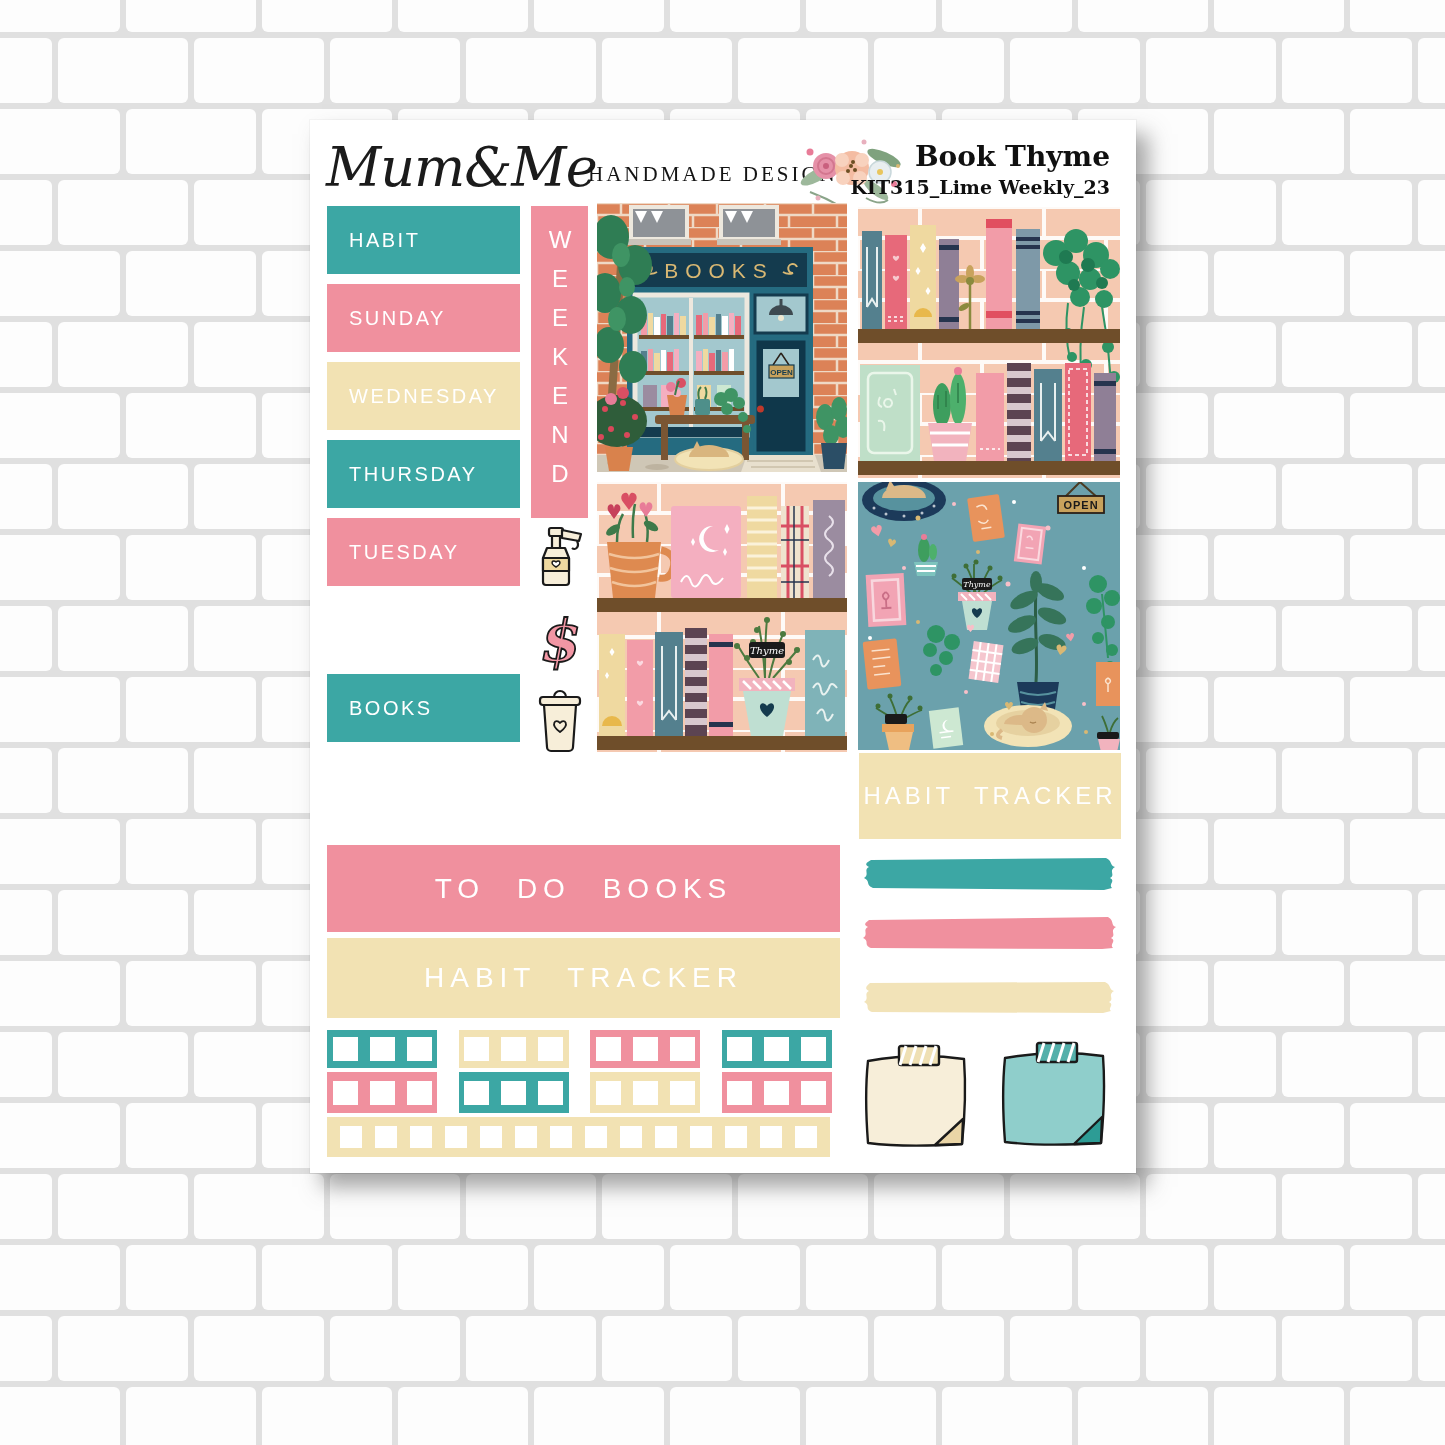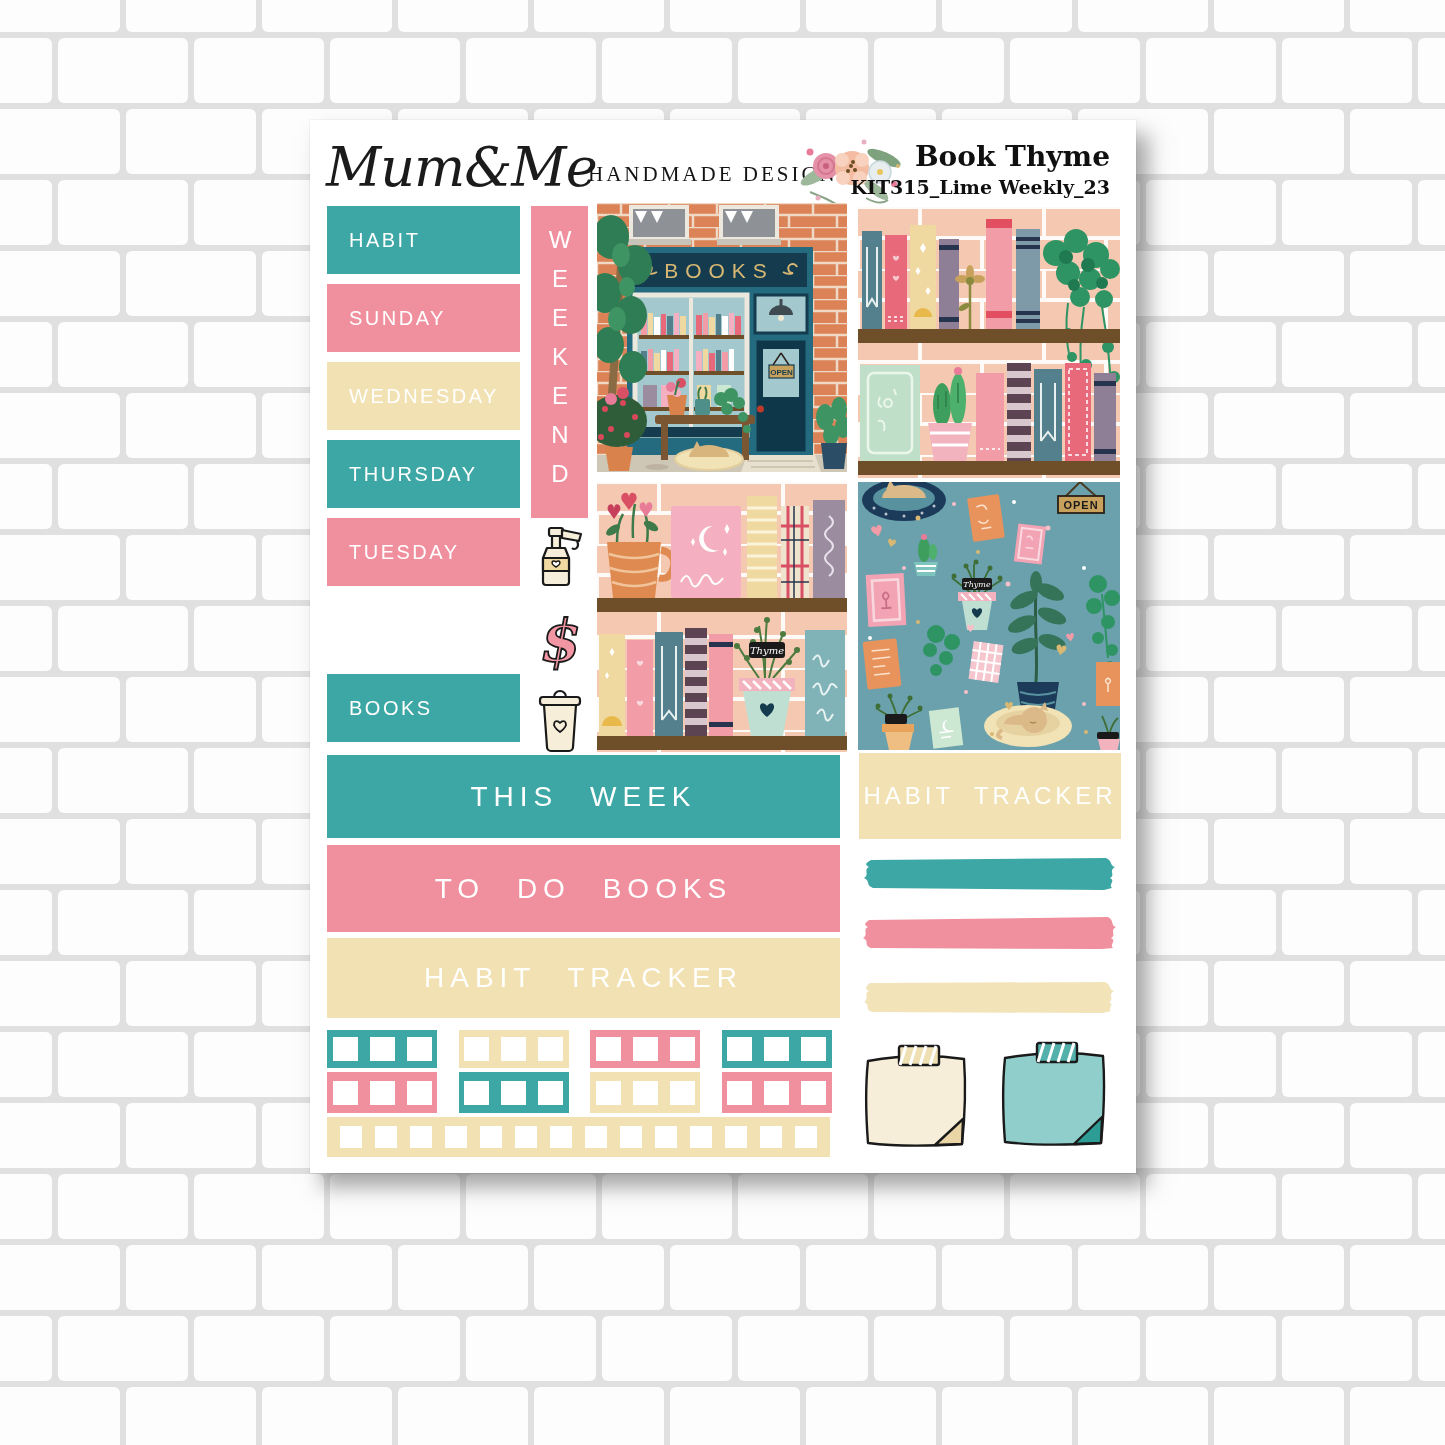--- a/index.html
+++ b/index.html
@@ -972,21 +972,20 @@
         <circle cx="226" cy="86" r="2" fill="#fff"></circle>
       <circle cx="60" cy="140" r="2" fill="#D9B873"></circle>
         <circle cx="108" cy="210" r="2" fill="#F8BFC8"></circle>
       <circle cx="134" cy="252" r="2" fill="#D9B873"></circle>
         <circle cx="226" cy="222" r="2" fill="#F8BFC8"></circle>
       <circle cx="12" cy="156" r="2" fill="#fff"></circle>
         <circle cx="228" cy="250" r="2" fill="#D9B873"></circle>
     </g>
   </svg>
 
-  <div class="banner" style="left: 17px; top: 635px; width: 513px; height: 83px; background-color: rgb(60, 167, 164);">THIS WEEK</div>
   <div class="banner" style="left: 17px; top: 725px; width: 513px; height: 87px; background-color: rgb(240, 144, 158);">TO DO BOOKS</div>
   <div class="banner" style="left: 17px; top: 818px; width: 513px; height: 80px; background-color: rgb(242, 226, 179);">HABIT TRACKER</div>
   <div class="banner small" style="left: 549px; top: 633px; width: 262px; height: 86px; background-color: rgb(242, 226, 179);">HABIT TRACKER</div>
 
   <svg class="washi" style="top:733px" viewBox="0 0 264 42">
     <path d="M12,7 L247,5 C254,8 250,12 256,14 C249,18 257,22 251,25 C257,28 249,31 253,35 L245,37 L14,35 C6,32 12,28 5,25 C11,21 4,17 10,14 C4,11 9,9 12,7 Z" fill="#3CA7A4"></path>
   </svg>
   <svg class="washi" style="top:792px" viewBox="0 0 264 42">
     <path d="M10,8 L249,5 C256,9 251,13 257,15 C250,19 258,23 252,26 C258,29 250,32 254,36 L243,37 L12,36 C4,33 11,29 4,26 C10,22 3,18 9,15 C3,12 8,10 10,8 Z" fill="#F0909E"></path>
   </svg>

